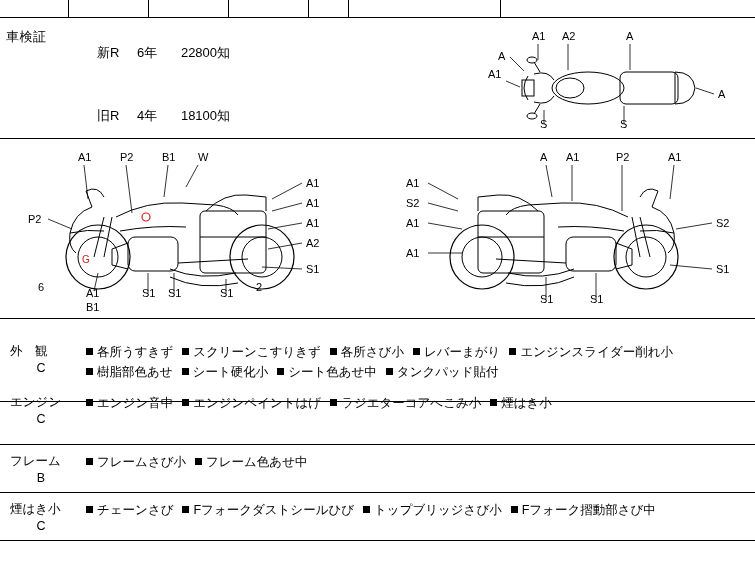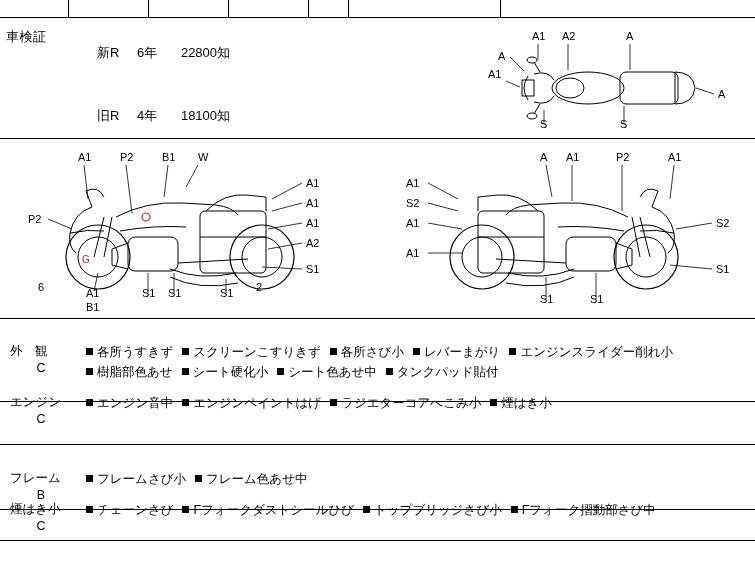--- a/index.html
+++ b/index.html
@@ -344,21 +344,21 @@
   <div class="cond" style="top:386px; height:59px;">
     <div class="cat">エンジン</div>
     <div class="grade">C</div>
     <div class="items">
       <div>
         <span class="itm"><span class="bul"></span><span>エンジン音中</span></span><span class="itm"><span class="bul"></span><span>エンジンペイントはげ</span></span><span class="itm"><span class="bul"></span><span>ラジエターコアへこみ小</span></span><span class="itm"><span class="bul"></span><span>煙はき小</span></span>
       </div>
     </div>
   </div>
 
-  <div class="cond" style="top:462px; height:48px;padding-left:12px;">
+  <div class="cond" style="top:445px; height:48px;padding-left:12px;">
     <div class="cat">フレーム</div>
     <div class="grade">B</div>
     <div class="items">
       <div>
         <span class="itm"><span class="bul"></span><span>フレームさび小</span></span><span class="itm"><span class="bul"></span><span>フレーム色あせ中</span></span>
       </div>
     </div>
   </div>
 
   <div class="cond" style="top:493px; height:48px;">

